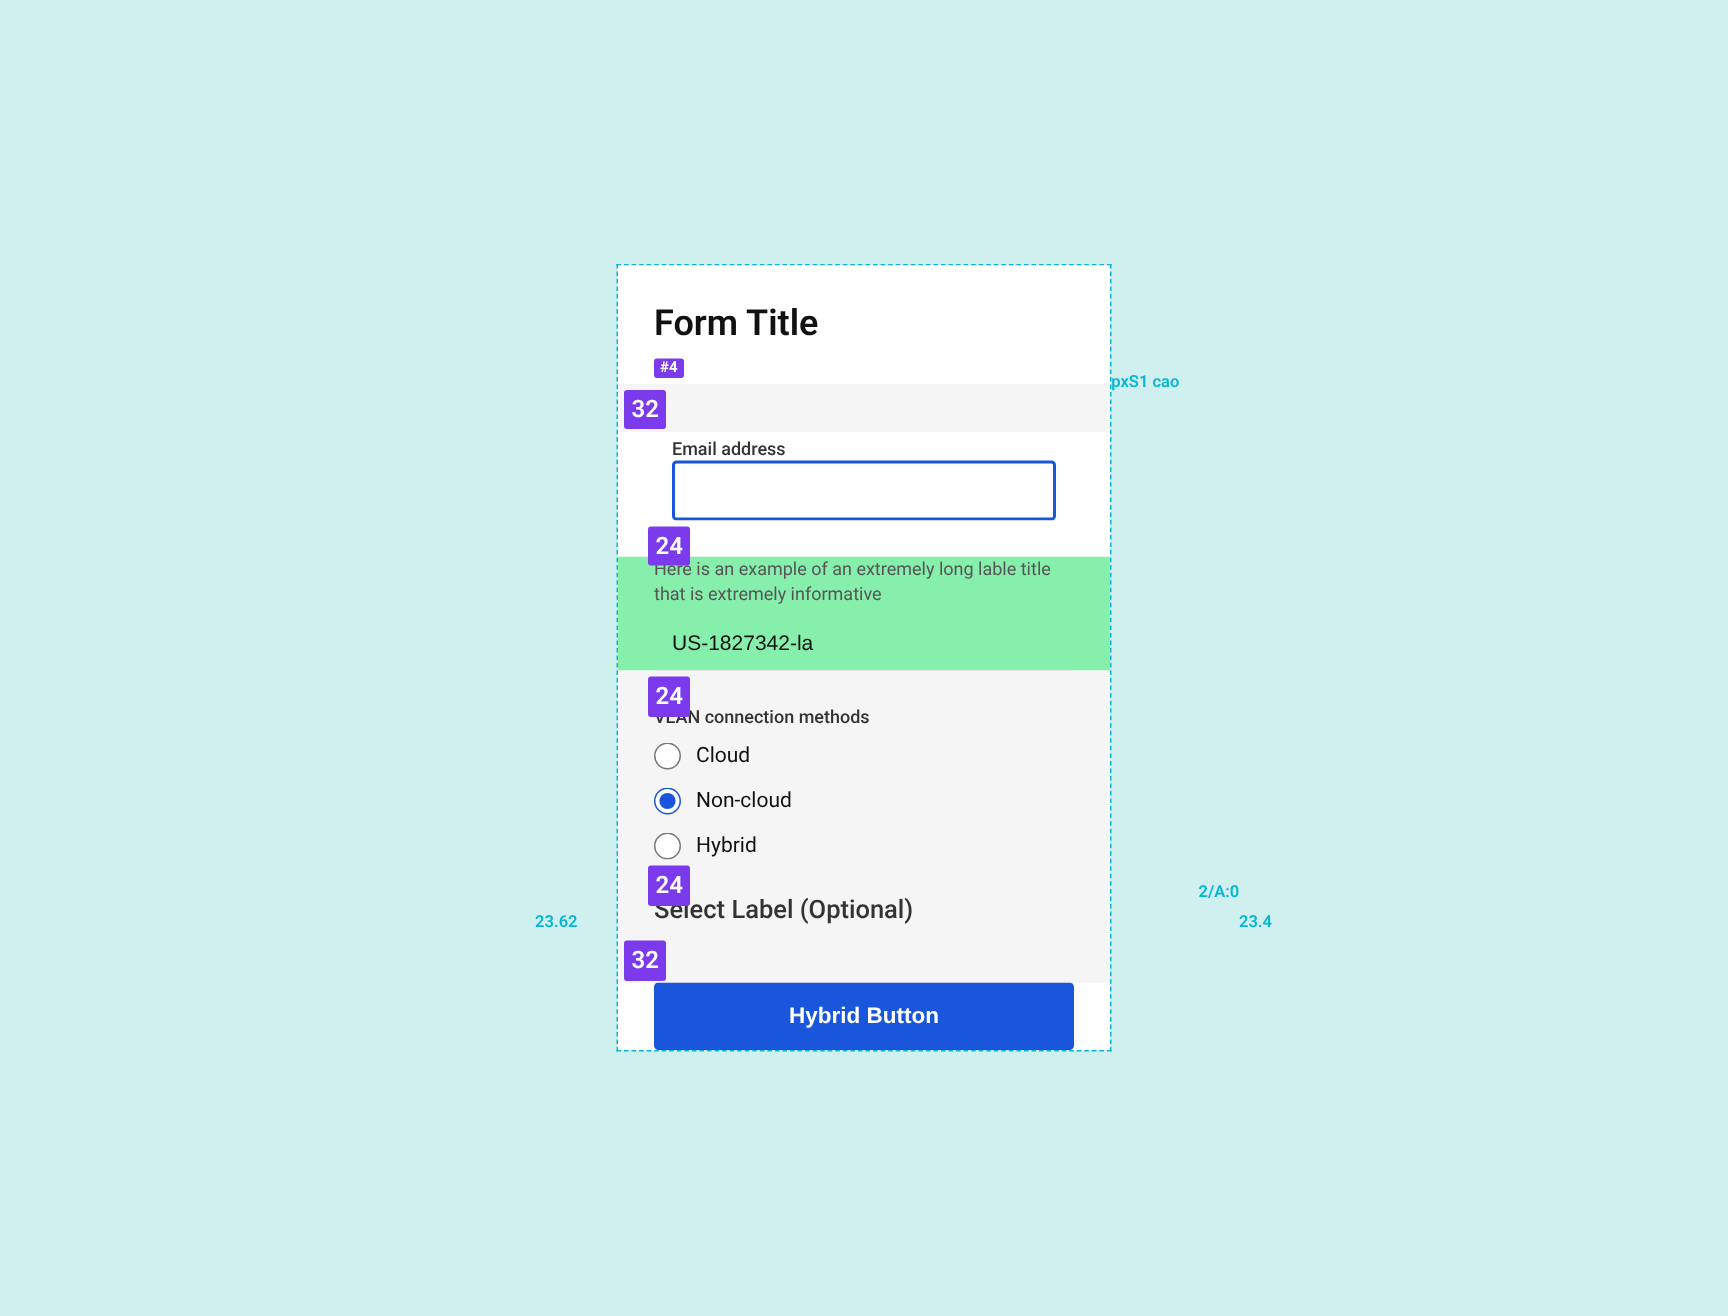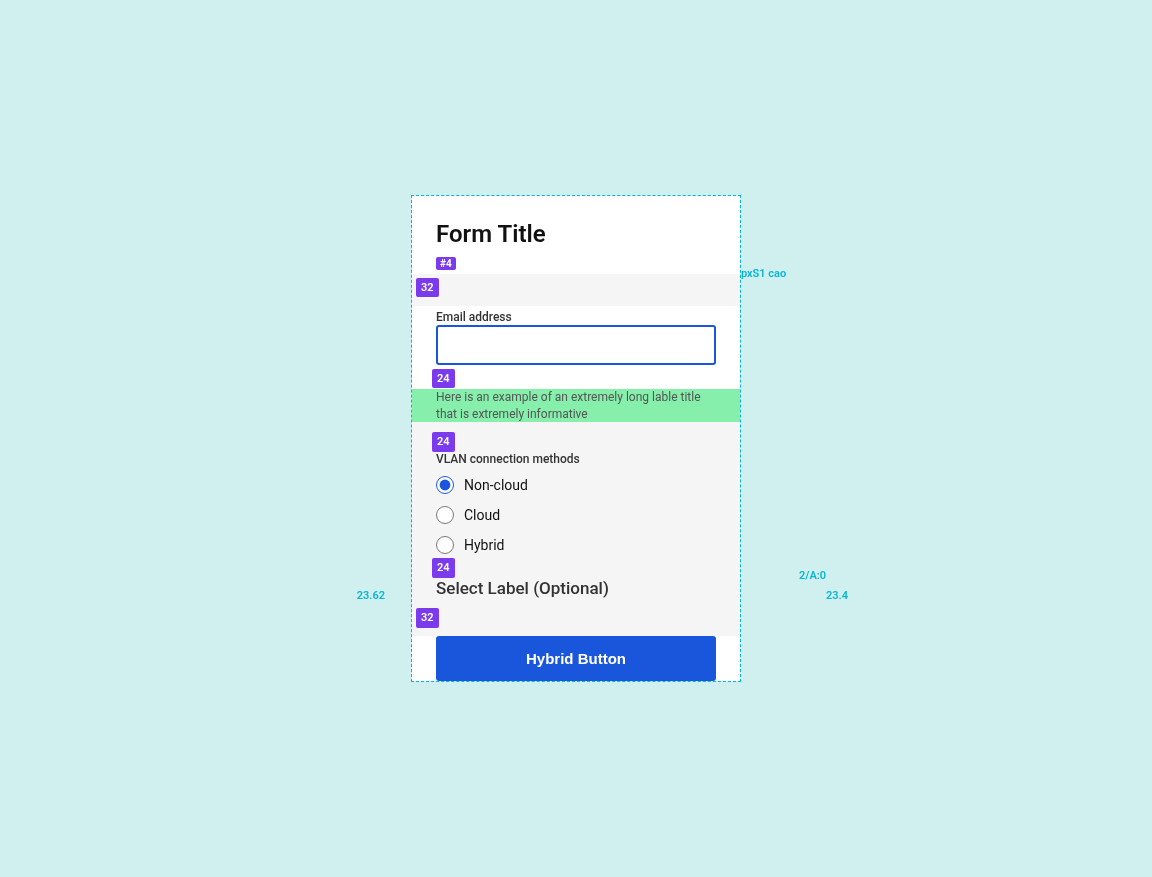--- a/index.html
+++ b/index.html
@@ -16,21 +16,21 @@
       align-items: center;
       justify-content: center;
       font-family: -apple-system, BlinkMacSystemFont, 'Segoe UI', Roboto, sans-serif;
       position: relative;
     }
 
     .annotation-label {
       position: absolute;
       background-color: #7c3aed;
       color: white;
-      font-size: 11px;
+      font-size: 16px;
       font-weight: 600;
       padding: 2px 5px;
       border-radius: 2px;
       line-height: 1.4;
     }
 
     .outer-container {
       position: relative;
       border: 1.5px dashed #06b6d4;
       width: 330px;
@@ -69,21 +69,21 @@
 
     .form-description {
       font-size: 13px;
       color: #333;
       line-height: 1.5;
       margin-bottom: 0;
     }
 
     .form-section {
       background: white;
-      padding: 0 24px;
+      padding: 0 36px;
     }
 
     .field-label {
       font-size: 12px;
       font-weight: 500;
       color: #333;
       margin-bottom: 6px;
     }
 
     .text-input {
@@ -269,41 +269,42 @@
         <label class="field-label">Email address</label>
         <input type="text" class="text-input" value="" style="">
       </div>
 
       <div class="spacer-24-block" style="background: white;">
         <span class="annotation-label">24</span>
       </div>
 
       <div style="background: #86efac; padding: 0 24px;">
         <p class="long-field-label">Here is an example of an extremely long lable title that is extremely informative</p>
+        <input type="text" class="text-input-readonly" value="US-1827342-la" style="">
       </div>
 
       <div class="spacer-24-block" style="background: #f5f5f5;">
         <span class="annotation-label">24</span>
       </div>
 
       <div class="radio-group-section">
         <p class="radio-group-label">VLAN connection methods</p>
+
+        <div class="radio-item">
+          <input type="radio" name="vlan" class="radio-input" style="">
+          <span class="radio-label">Cloud</span>
+        </div>
 
         <div class="radio-item">
           <input type="radio" name="vlan" class="radio-input" checked="" style="">
           <span class="radio-label">Non-cloud</span>
         </div>
 
         <div class="radio-item">
           <input type="radio" name="vlan" class="radio-input" style="">
-          <span class="radio-label">Cloud</span>
-        </div>
-
-        <div class="radio-item">
-          <input type="radio" name="vlan" class="radio-input" style="">
           <span class="radio-label">Hybrid</span>
         </div>
       </div>
 
       <div class="spacer-24-block" style="background: #f5f5f5;">
         <span class="annotation-label">24</span>
       </div>
 
       <div class="select-section">
         <p class="select-label">Select Label (Optional)</p>

